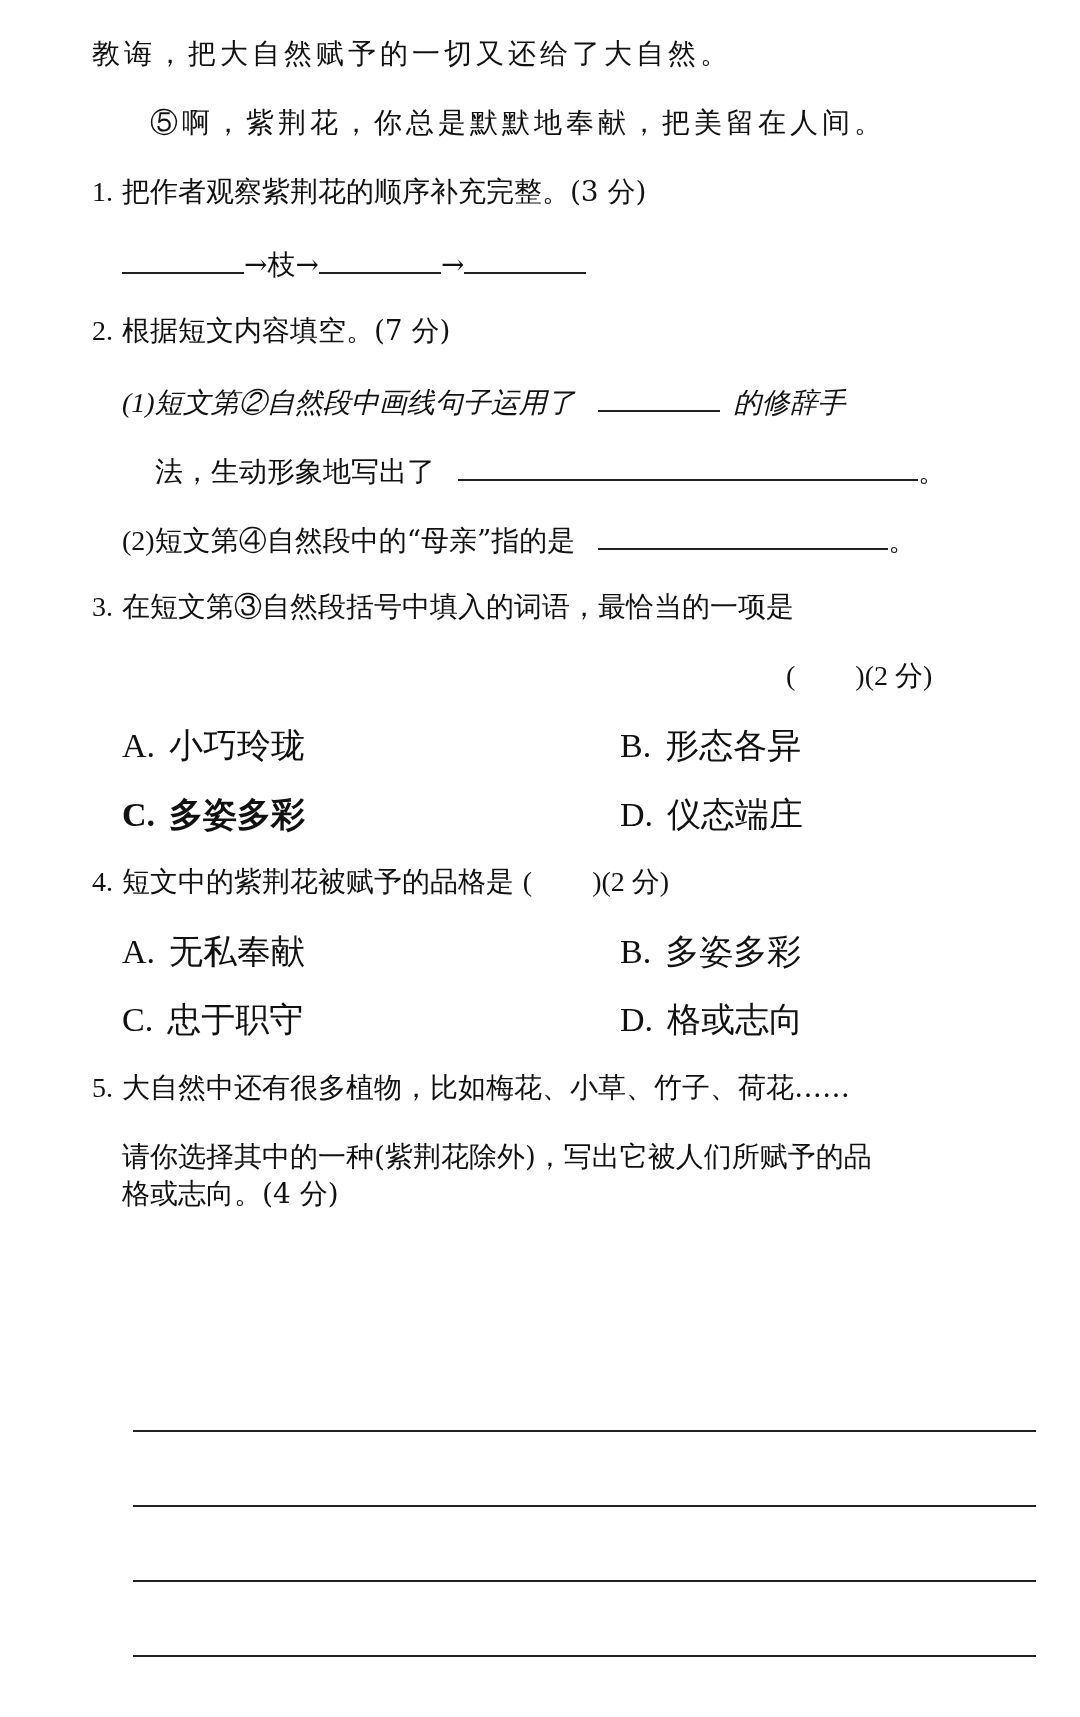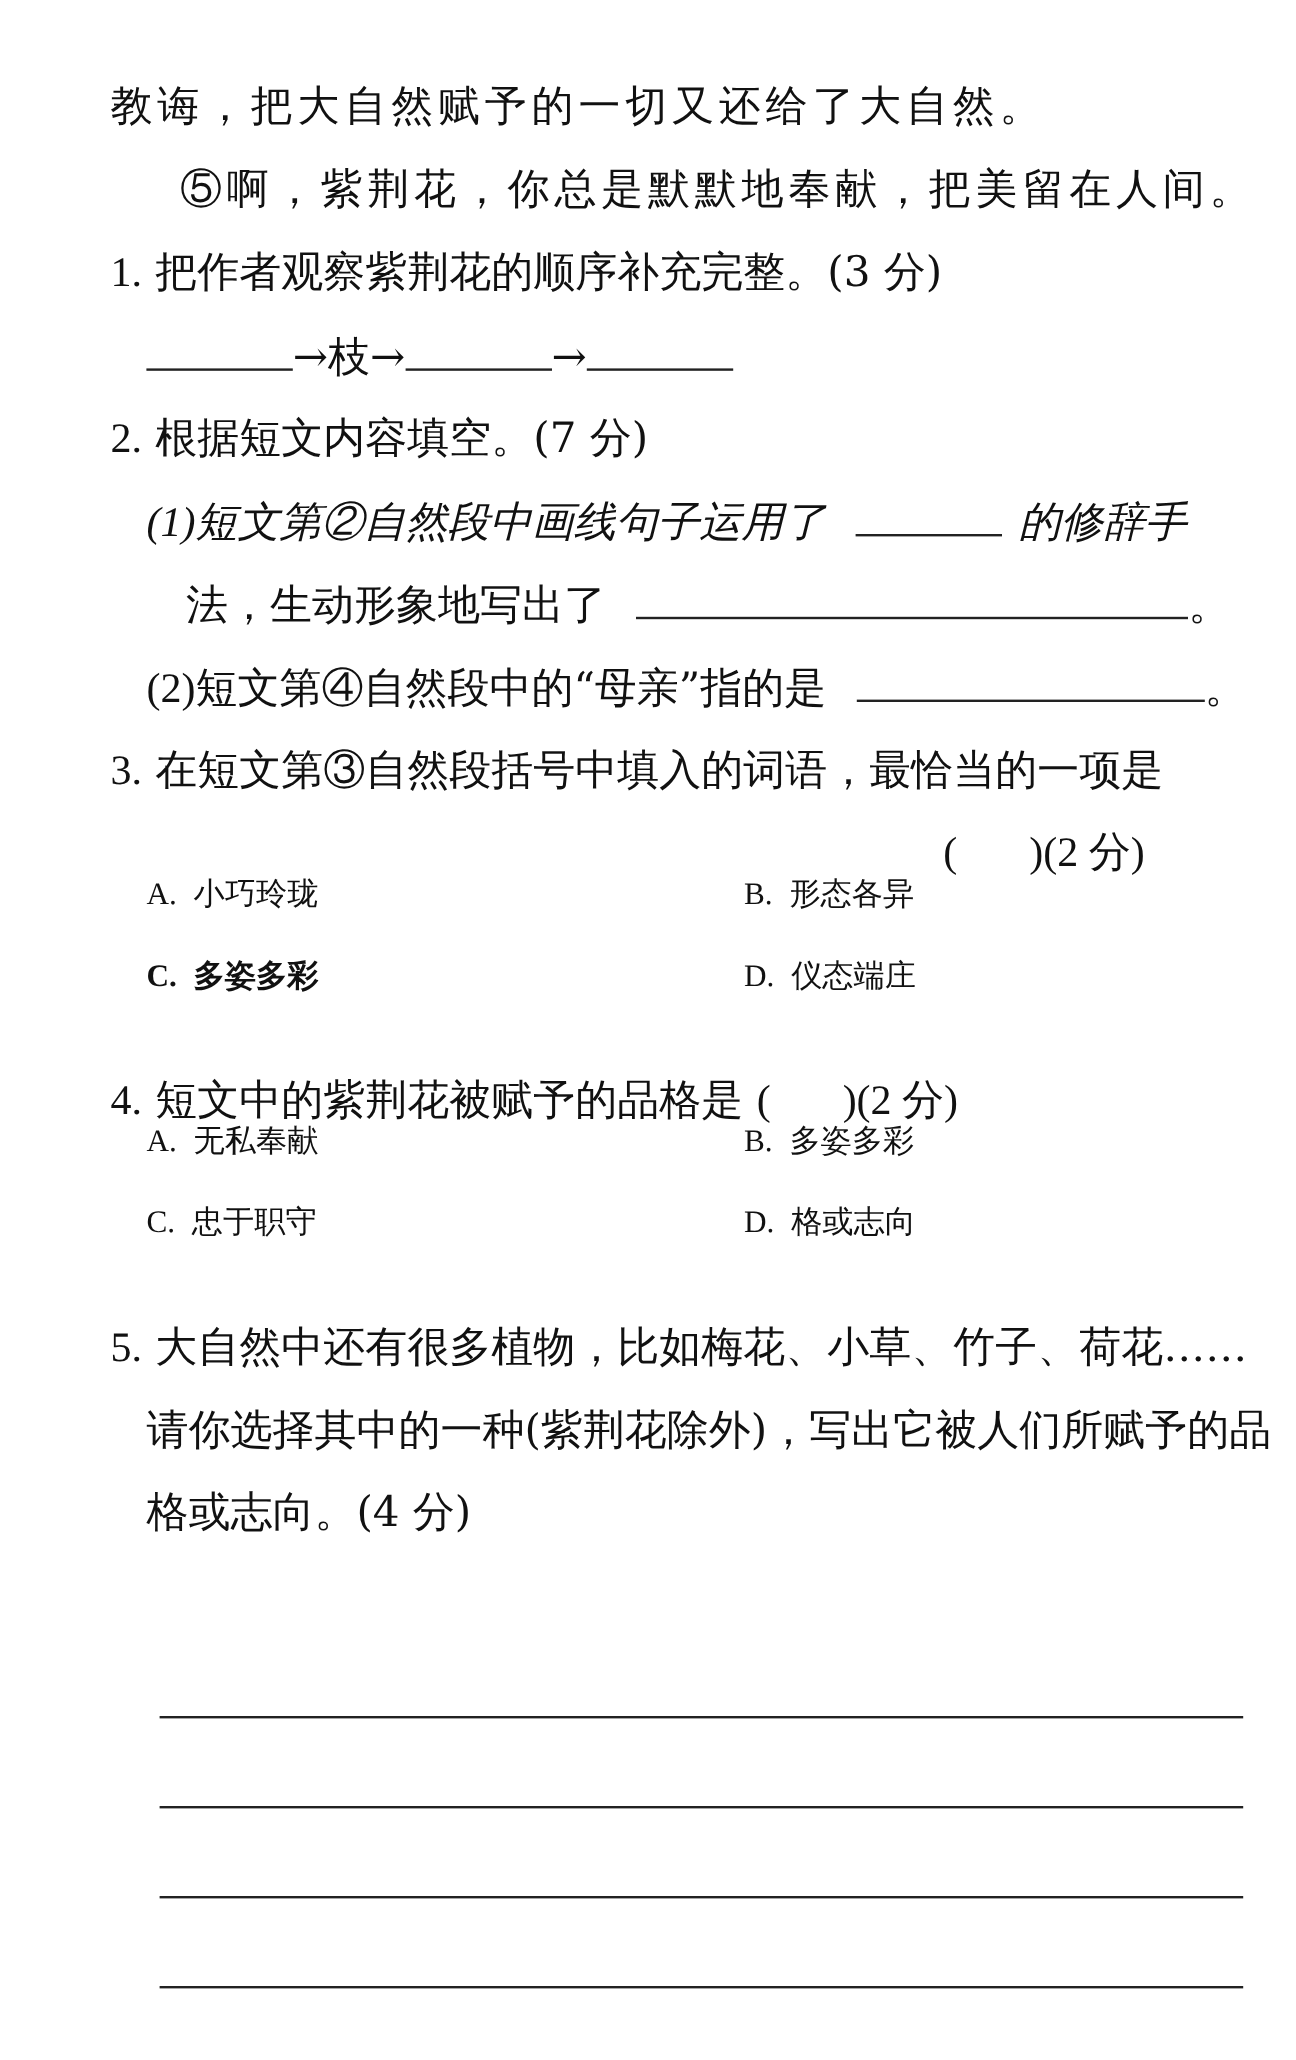--- a/index.html
+++ b/index.html
@@ -11,39 +11,38 @@
       width: 1080px;
       height: 1717px;
       position: relative;
       overflow: hidden;
       font-family: "DejaVu Serif", "Liberation Serif", serif;
       color: #111111;
     }
     .line {
       position: absolute;
       white-space: nowrap;
-      font-size: 35px;
+      font-size: 28px;
       line-height: 40px;
-      margin-top: 35px;
     }
     .kai { letter-spacing: 4px; }
     .blank {
       display: inline-block;
       border-bottom: 2px solid #222222;
       height: 30px;
       vertical-align: baseline;
     }
     .answer-line {
       position: absolute;
       left: 133px;
       width: 903px;
       height: 0;
       border-top: 2px solid #222222;
     }
-    .opt { position: absolute; font-size: 26px; line-height: 40px; white-space: nowrap; }
+    .opt { position: absolute; font-size: 34px; line-height: 40px; white-space: nowrap; }
     .optletter { font-family: "Liberation Serif", serif; margin-right: 14px; }
     .num { font-family: "Liberation Serif", serif; }
     .paren-gap { display: inline-block; width: 60px; }
   </style>
 </head>
 <body>
 
 <div class="line kai" style="left:92px; top:34px;">教诲，把大自然赋予的一切又还给了大自然。</div>
 <div class="line kai" style="left:150px; top:103px;">⑤啊，紫荆花，你总是默默地奉献，把美留在人间。</div>
 
@@ -108,18 +107,18 @@
 </div>
 <div class="opt" style="left:620px; top:999px;">
   <span class="optletter">D.</span><span>格或志向</span>
 </div>
 
 <div class="line" style="left:92px; top:1068px;">
   <span class="num">5.</span>
   <span>大自然中还有很多植物，比如梅花、小草、竹子、荷花……</span>
 </div>
 <div class="line" style="left:122px; top:1137px;">请你选择其中的一种(紫荆花除外)，写出它被人们所赋予的品</div>
-<div class="line" style="left:122px; top:1206px;">格或志向。(4 分)</div>
+<div class="line" style="left:122px; top:1174px;">格或志向。(4 分)</div>
 
 <div class="answer-line" style="top:1430px;"></div>
 <div class="answer-line" style="top:1505px;"></div>
 <div class="answer-line" style="top:1580px;"></div>
 <div class="answer-line" style="top:1655px;"></div>
 
 </body></html>

